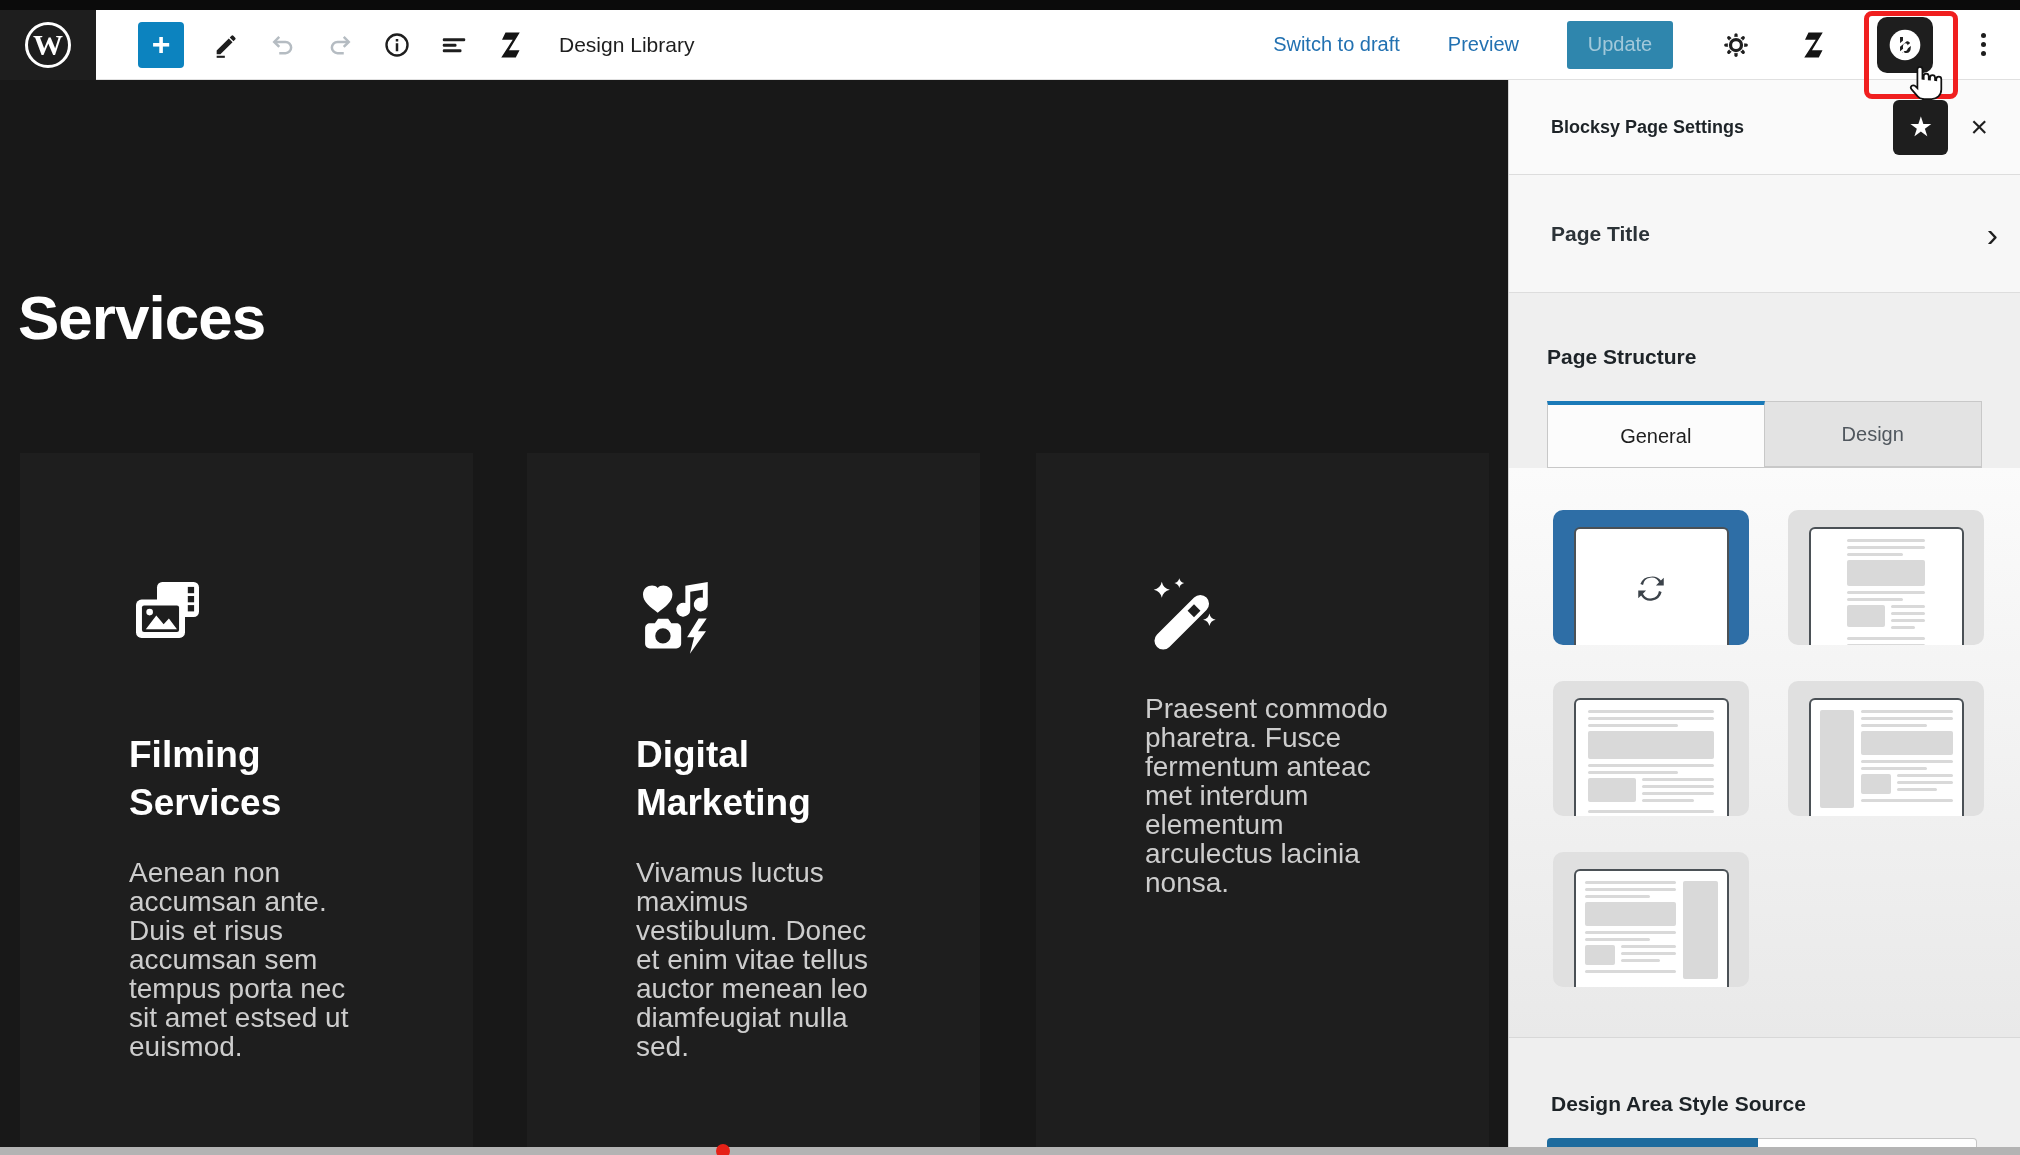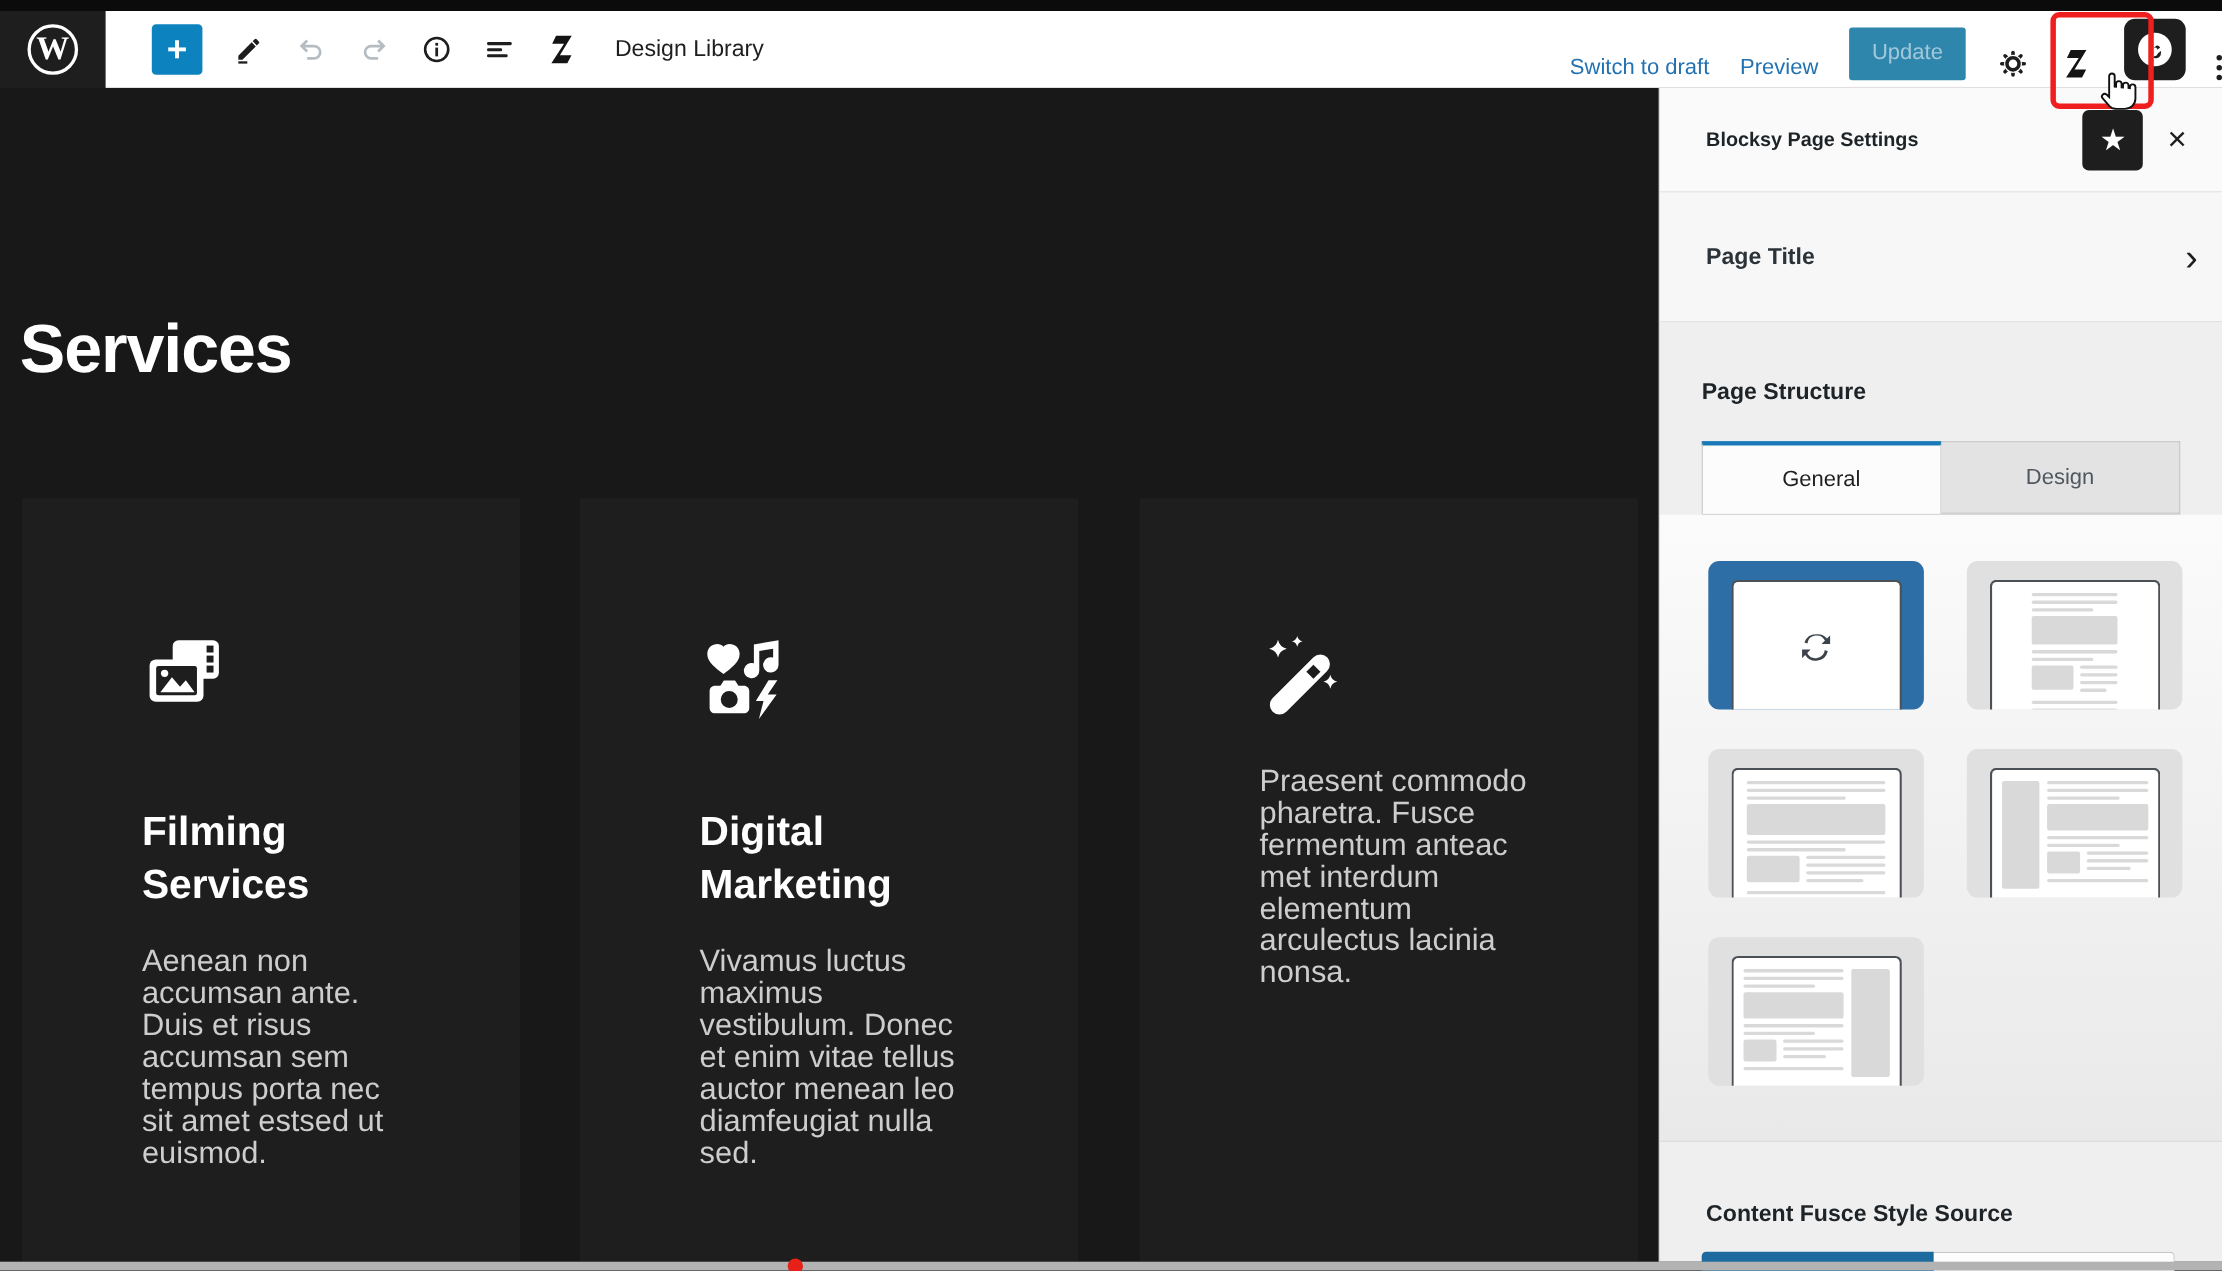--- a/index.html
+++ b/index.html
@@ -16,21 +16,21 @@
   #wp-block { width:96px; height:70px; background:#1e1e1e; display:flex; align-items:center;
     justify-content:center; flex:0 0 auto; }
   #wp-circle { width:46px; height:46px; border:3px solid #fff; border-radius:50%;
     color:#fff; display:flex; align-items:center; justify-content:center;
     font-family:"Liberation Serif", serif; font-weight:bold; font-size:30px; line-height:1; }
   #tb-left { display:flex; align-items:center; gap:27px; padding-left:42px; }
   .tb-icon { width:30px; height:30px; display:flex; align-items:center; justify-content:center; cursor:pointer; }
   #add-btn { width:46px; height:46px; background:#0c83bf; border-radius:4px; color:#fff;
     font-size:32px; font-weight:bold; display:flex; align-items:center; justify-content:center; cursor:pointer; }
   #design-lib-label { font-size:21px; color:#1e1e1e; margin-left:6px; }
-  #tb-right { margin-left:auto; display:flex; align-items:flex-end; gap:28px; }
+  #tb-right { margin-left:auto; display:flex; align-items:center; gap:48px; padding-right:34px; }
   .tb-link { color:#2271b1; font-size:20px; text-decoration:none; cursor:pointer; }
   #update-btn { background:#2f86ad; color:rgba(255,255,255,.55); border:none; border-radius:3px;
     width:106px; height:48px; font-size:20px; cursor:pointer; }
   .dots { display:flex; flex-direction:column; gap:4px; align-items:center; cursor:pointer; }
   .dots i { width:5px; height:5px; border-radius:50%; background:#1e1e1e; }
   #blocksy-btn { width:56px; height:56px; background:#1e1e1e; border-radius:10px;
     display:flex; align-items:center; justify-content:center; cursor:pointer; }
   #red-highlight { left:1864px; top:11px; width:94px; height:88px; border:5px solid #f01f1f;
     border-radius:8px; z-index:100; pointer-events:none; }
   #hand-cursor { left:1908px; top:58px; width:38px; height:44px; z-index:101; pointer-events:none; }
@@ -387,21 +387,21 @@
               <div class="sidebar-bar"></div>
             </div>
           </div>
         </div>
 
       </div>
     </div>
 
     <div id="panel-divider" style="margin:0 -38px;"></div>
 
-    <div id="content-area-label">Content Fusce Style Source</div>
+    <div id="content-area-label">Design Area Style Source</div>
     <div id="segmented">
       <div id="seg-left"></div>
       <div id="seg-right"></div>
     </div>
   </div>
 </div>
 
 <div id="progress-bar" class="abs"></div>
 <div id="playhead" class="abs"></div>
 

